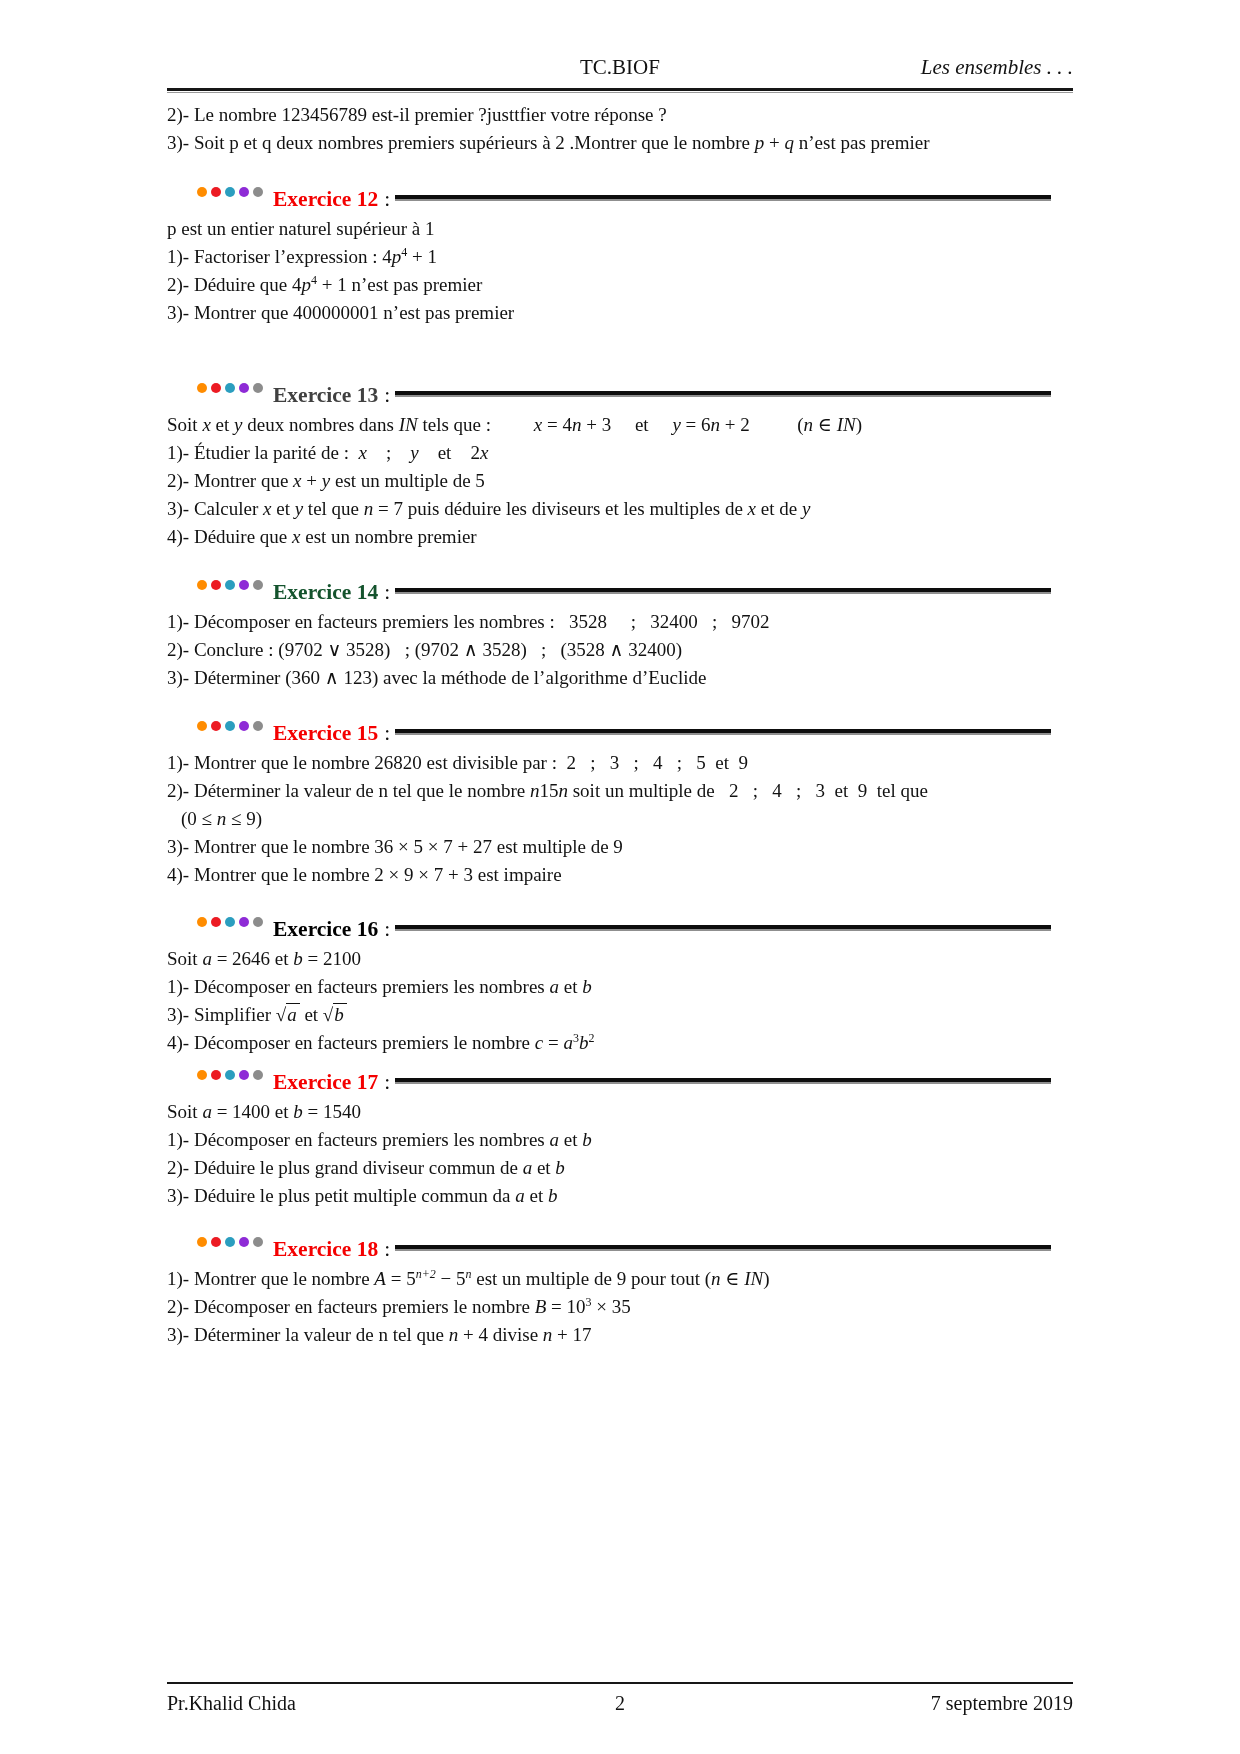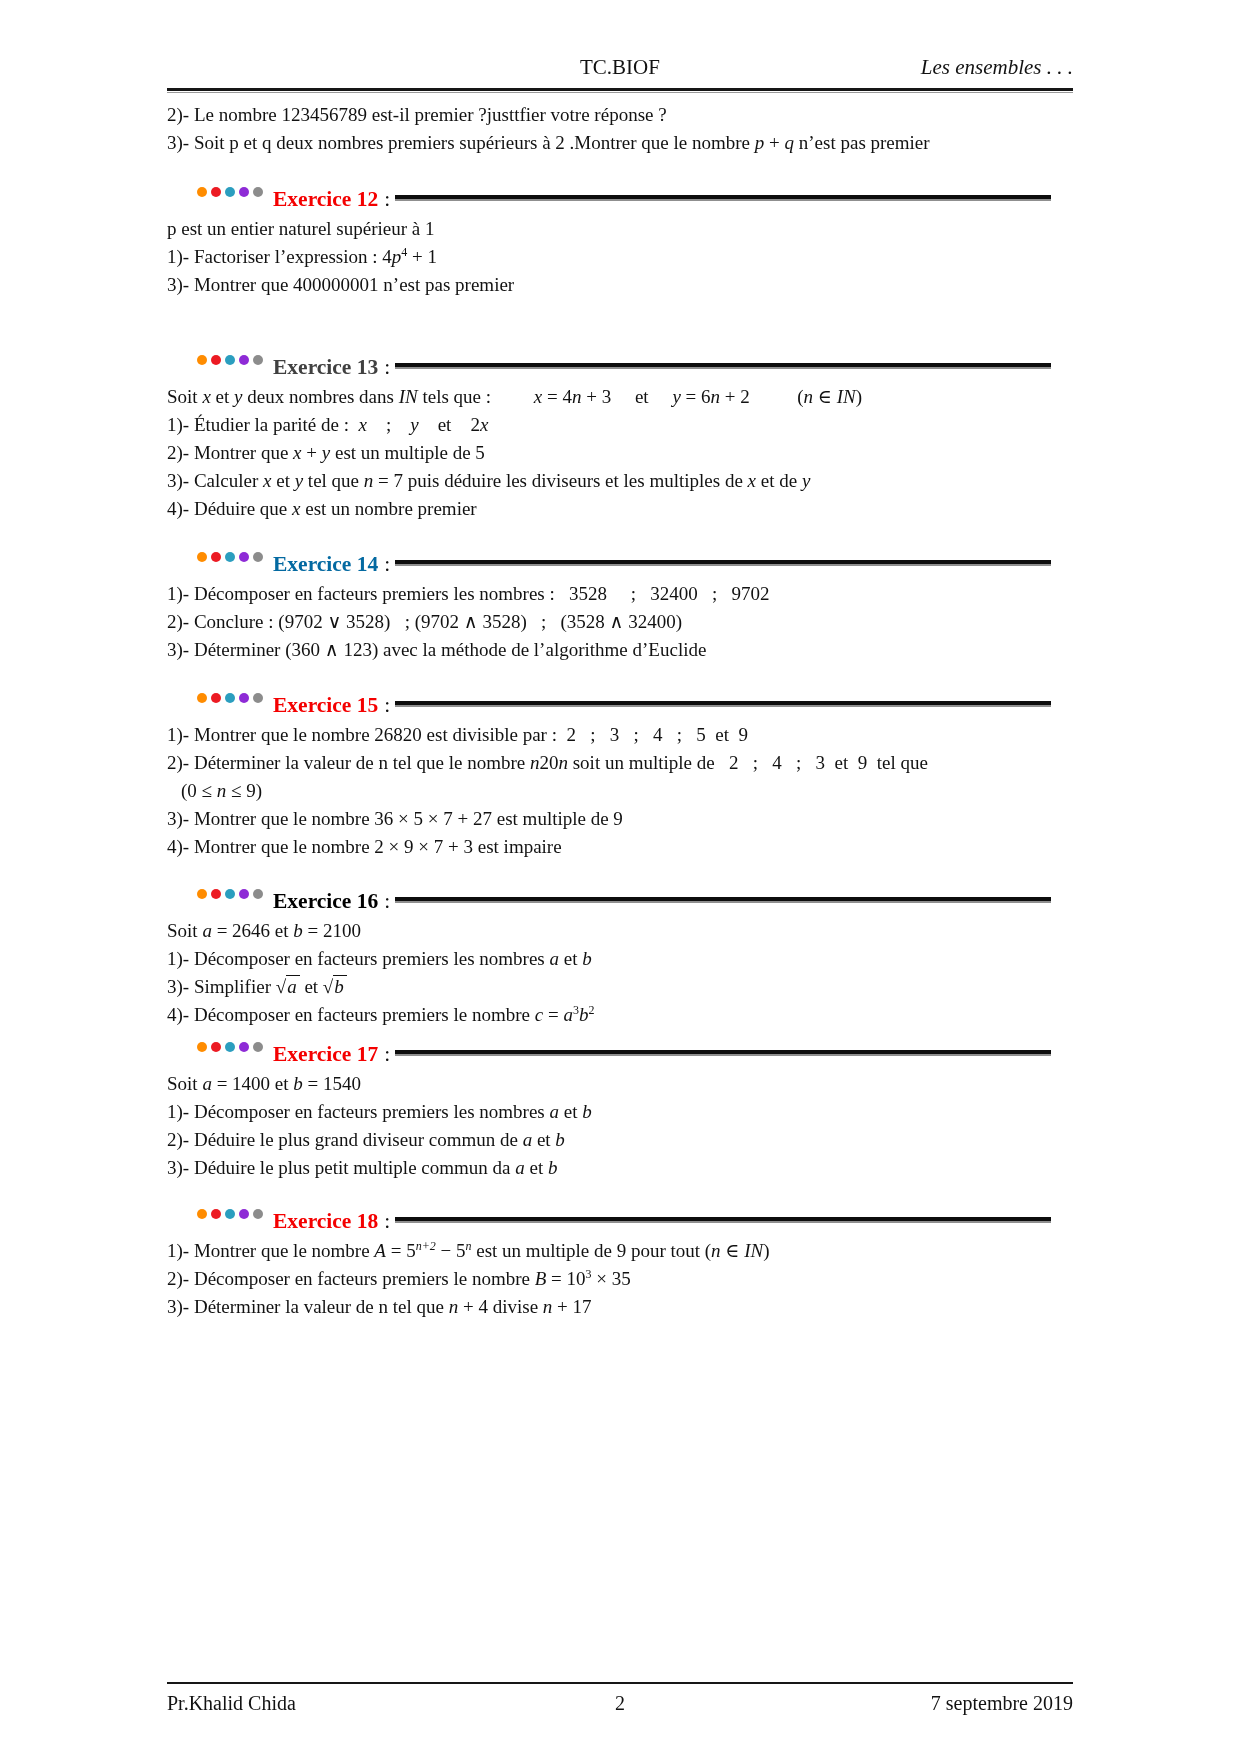--- a/index.html
+++ b/index.html
@@ -66,20 +66,21 @@
               <span class="dot" style="background: rgb(43, 158, 191);"></span>
               <span class="dot" style="background: rgb(142, 43, 214);"></span>
               <span class="dot" style="background: rgb(140, 140, 140);"></span>
             </span>
             <span class="ex-title" style="color: rgb(244, 0, 0);">Exercice 12</span>
             <span class="ex-colon">:</span>
             <span class="ex-rule"></span>
           </div>
           <div class="line"><span class="t">p est un entier naturel supérieur à 1</span></div>
           <div class="line"><span class="t">1)- Factoriser l’expression : 4</span><span class="m">p</span><sup class="sup">4</sup><span class="t"> + 1</span></div>
+          <div class="line"><span class="t">2)- Déduire que 4</span><span class="m">p</span><sup class="sup">4</sup><span class="t"> + 1 n’est pas premier</span></div>
           <div class="line"><span class="t">3)- Montrer que 400000001 n’est pas premier</span></div>
         </section>
         <section class="exercise ex-1">
           <div class="ex-head">
             <span class="dots">
               <span class="dot" style="background: rgb(255, 140, 0);"></span>
               <span class="dot" style="background: rgb(236, 27, 35);"></span>
               <span class="dot" style="background: rgb(43, 158, 191);"></span>
               <span class="dot" style="background: rgb(142, 43, 214);"></span>
               <span class="dot" style="background: rgb(140, 140, 140);"></span>
@@ -96,21 +97,21 @@
         </section>
         <section class="exercise ex-2">
           <div class="ex-head">
             <span class="dots">
               <span class="dot" style="background: rgb(255, 140, 0);"></span>
               <span class="dot" style="background: rgb(236, 27, 35);"></span>
               <span class="dot" style="background: rgb(43, 158, 191);"></span>
               <span class="dot" style="background: rgb(142, 43, 214);"></span>
               <span class="dot" style="background: rgb(140, 140, 140);"></span>
             </span>
-            <span class="ex-title" style="color: #0369a1;">Exercice 14</span>
+            <span class="ex-title" style="color: #14532d;">Exercice 14</span>
             <span class="ex-colon">:</span>
             <span class="ex-rule"></span>
           </div>
           <div class="line"><span class="t">1)- Décomposer en facteurs premiers les nombres :   3528     ;   32400   ;   9702</span></div>
           <div class="line"><span class="t">2)- Conclure : (9702 ∨ 3528)   ; (9702 ∧ 3528)   ;   (3528 ∧ 32400)</span></div>
           <div class="line"><span class="t">3)- Déterminer (360 ∧ 123) avec la méthode de l’algorithme d’Euclide</span></div>
         </section>
         <section class="exercise ex-3">
           <div class="ex-head">
             <span class="dots">
@@ -118,21 +119,21 @@
               <span class="dot" style="background: rgb(236, 27, 35);"></span>
               <span class="dot" style="background: rgb(43, 158, 191);"></span>
               <span class="dot" style="background: rgb(142, 43, 214);"></span>
               <span class="dot" style="background: rgb(140, 140, 140);"></span>
             </span>
             <span class="ex-title" style="color: rgb(244, 0, 0);">Exercice 15</span>
             <span class="ex-colon">:</span>
             <span class="ex-rule"></span>
           </div>
           <div class="line"><span class="t">1)- Montrer que le nombre 26820 est divisible par :  2   ;   3   ;   4   ;   5  et  9</span></div>
-          <div class="line"><span class="t">2)- Déterminer la valeur de n tel que le nombre </span><span class="m">n</span><span class="t">20</span><span class="m">n</span><span class="t"> soit un multiple de   2   ;   4   ;   3  et  9  tel que</span></div>
+          <div class="line"><span class="t">2)- Déterminer la valeur de n tel que le nombre </span><span class="m">n</span><span class="t">15</span><span class="m">n</span><span class="t"> soit un multiple de   2   ;   4   ;   3  et  9  tel que</span></div>
           <div class="line indent"><span class="t">(0 ≤ </span><span class="m">n</span><span class="t"> ≤ 9)</span></div>
           <div class="line"><span class="t">3)- Montrer que le nombre 36 × 5 × 7 + 27 est multiple de 9</span></div>
           <div class="line"><span class="t">4)- Montrer que le nombre 2 × 9 × 7 + 3 est impaire</span></div>
         </section>
         <section class="exercise ex-4">
           <div class="ex-head">
             <span class="dots">
               <span class="dot" style="background: rgb(255, 140, 0);"></span>
               <span class="dot" style="background: rgb(236, 27, 35);"></span>
               <span class="dot" style="background: rgb(43, 158, 191);"></span>

